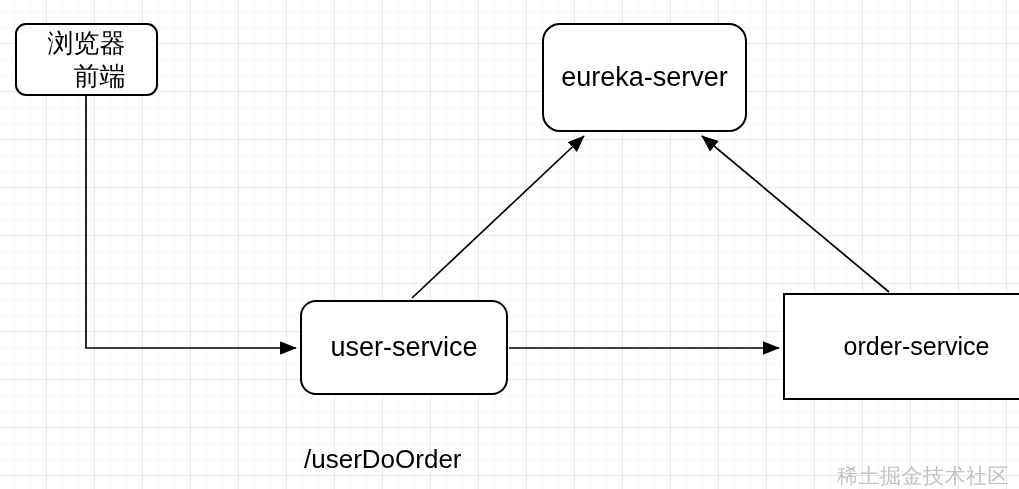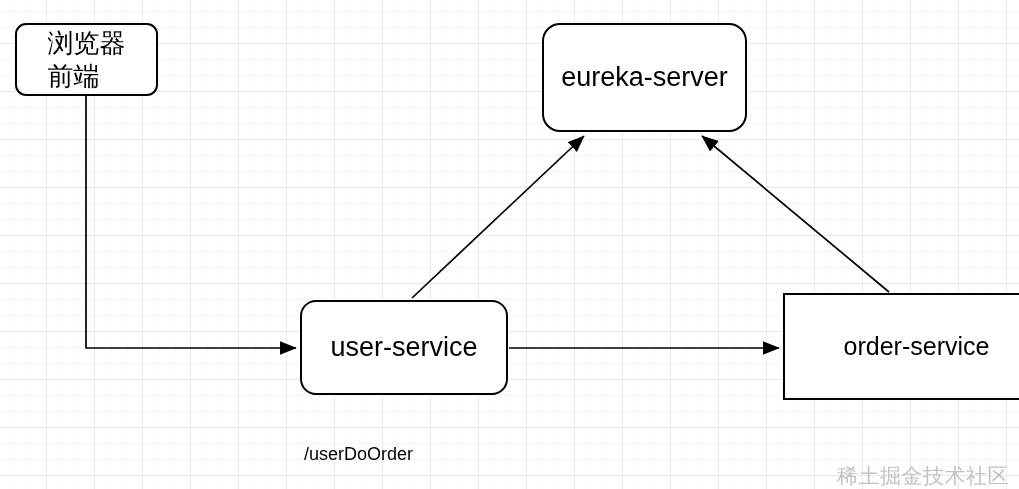--- a/index.html
+++ b/index.html
@@ -30,21 +30,21 @@
     z-index: 1;
   }
   .node {
     position: absolute;
     box-sizing: border-box;
     background: #ffffff;
     border: 2px solid #000000;
     display: flex;
     align-items: center;
     justify-content: center;
-    text-align: left;
+    text-align: right;
     color: #000000;
     white-space: pre-line;
     z-index: 2;
   }
   .node-browser {
     left: 15px; top: 23px;
     width: 143px; height: 73px;
     border-radius: 11px;
     font-size: 26px;
     line-height: 1.25;
@@ -63,21 +63,21 @@
   }
   .node-order {
     left: 783px; top: 293px;
     width: 267px; height: 107px;
     border-radius: 0;
     font-size: 25px;
   }
   .endpoint-label {
     position: absolute;
     color: #000000;
-    font-size: 18px;
+    font-size: 26px;
     white-space: nowrap;
     z-index: 3;
   }
   .label-userdoorder { left: 304px; top: 444px; }
   .label-doorder { left: 784px; top: 444px; }
   .watermark {
     position: absolute;
     right: 10px;
     top: 462px;
     color: #c2c2c2;

